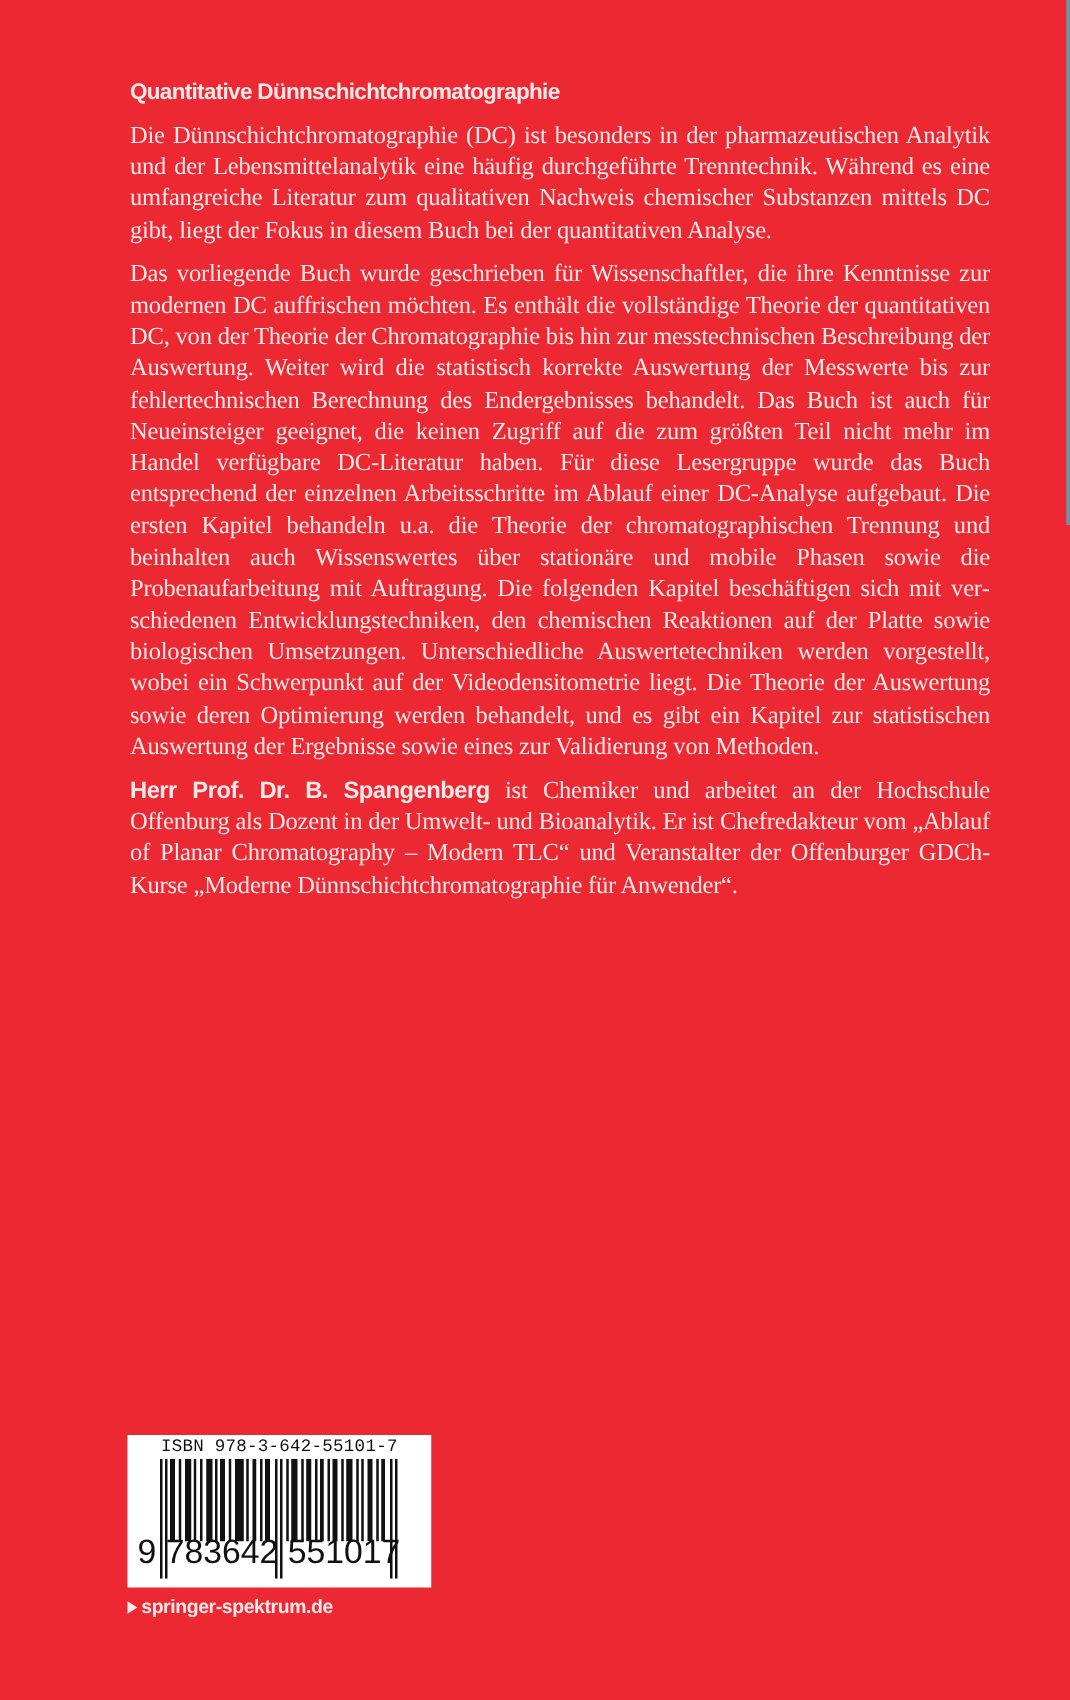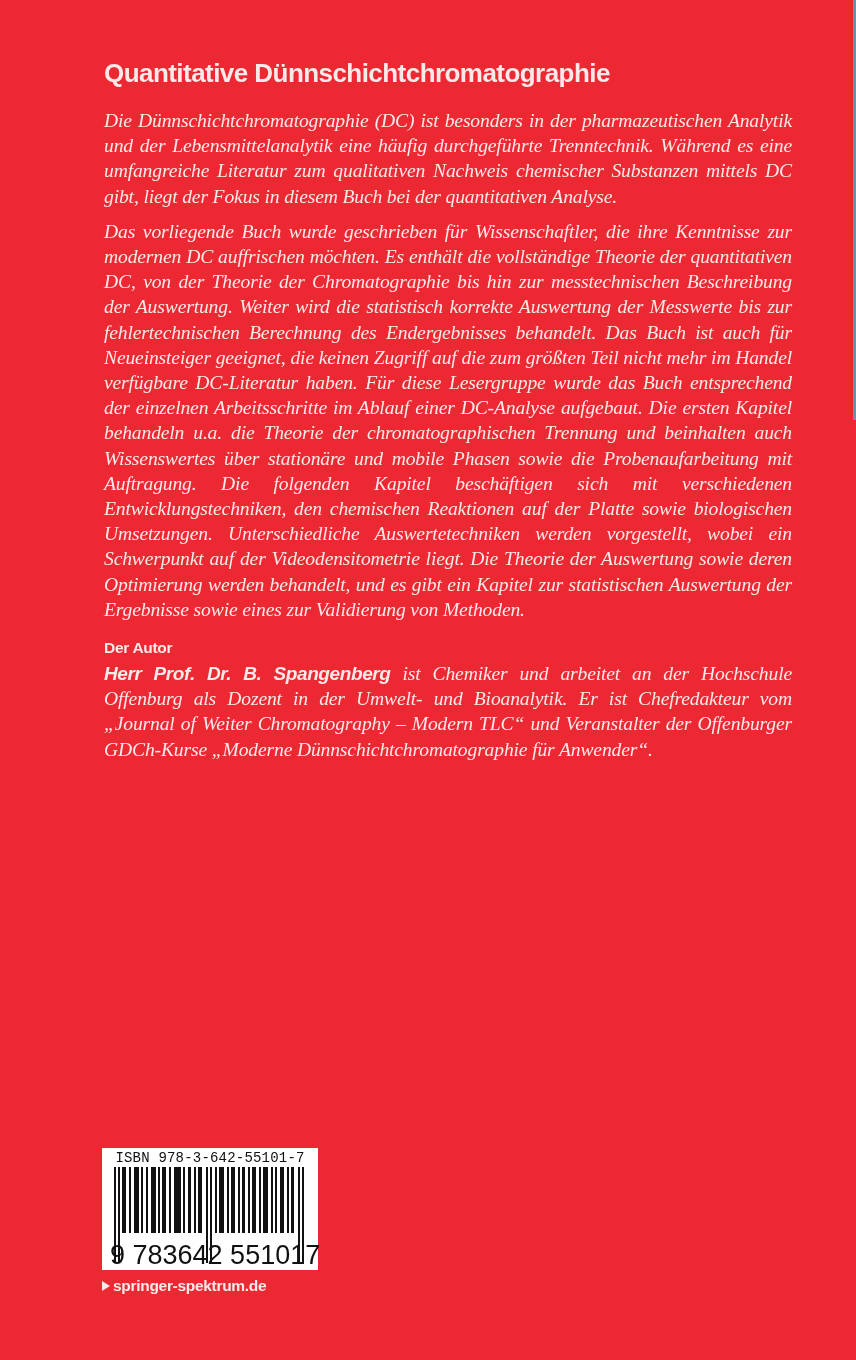--- a/index.html
+++ b/index.html
@@ -17,53 +17,52 @@
       background: #6f8fa6;
     }
     .content {
       position: absolute;
       left: 104px; top: 58px;
       width: 700px;
     }
     .title {
       font-family: "Liberation Sans", "DejaVu Sans", sans-serif;
       font-weight: bold;
-      font-size: 26px;
+      font-size: 18px;
       letter-spacing: -0.55px;
-      margin: 0 0 20px 0;
+      margin: 0 0 8px 0;
       line-height: 30px;
     }
     .para {
       font-size: 19.6px;
       line-height: 25.2px;
       margin: 0 12px 10px 0;
       letter-spacing: -0.15px;
       text-align: justify;
       text-align-last: left;
       hyphens: manual;
-      font-style: italic;
     }
     .section-heading {
       font-family: "Liberation Sans", "DejaVu Sans", sans-serif;
       font-weight: bold;
       font-size: 15.5px;
       letter-spacing: -0.3px;
       margin: 15px 0 2px 0;
       line-height: 22px;
     }
     .author-name {
       font-family: "Liberation Sans", "DejaVu Sans", sans-serif;
       font-weight: bold;
       font-size: 19px;
       letter-spacing: -0.4px;
     }
     .barcode-box {
       position: absolute;
       left: 102px; top: 1148px;
-      width: 216px; height: 122px;
+      width: 243px; height: 122px;
       background: #ffffff;
       box-sizing: border-box;
       padding: 2px 6px 0 6px;
       color: #111;
     }
     .isbn-text {
       font-family: "Liberation Mono", "DejaVu Sans Mono", monospace;
       font-size: 14px;
       letter-spacing: 0.2px;
       line-height: 16px;
@@ -72,21 +71,21 @@
     }
     .bars {
       display: block;
       margin: 1px auto 0 auto;
     }
     .barcode-digits {
       font-family: "Liberation Sans", "DejaVu Sans", sans-serif;
       font-size: 27px;
       line-height: 26px;
       position: absolute;
-      left: 8px; bottom: 2px;
+      left: 8px; bottom: 16px;
       white-space: pre;
       background: transparent;
     }
     .website {
       position: absolute;
       left: 102px; top: 1277px;
       font-family: "Liberation Sans", "DejaVu Sans", sans-serif;
       font-weight: bold;
       font-size: 15.5px;
       letter-spacing: -0.3px;
@@ -104,22 +103,21 @@
   </style>
 </head>
 <body>
 
 <div class="edge-strip"></div>
 
 <div class="content">
   <h1 class="title">Quantitative Dünnschichtchromatographie</h1>
   <p class="para">Die Dünnschichtchromatographie (DC) ist besonders in der pharmazeutischen Analytik und der Lebensmittelanalytik eine häufig durchgeführte Trenntechnik. Während es eine umfangreiche Literatur zum qualitativen Nachweis chemischer Substanzen mittels DC gibt, liegt der Fokus in diesem Buch bei der quantitativen Analyse.</p>
   <p class="para">Das vorliegende Buch wurde geschrieben für Wissenschaftler, die ihre Kenntnisse zur modernen DC auffrischen möchten. Es enthält die vollständige Theorie der quantitativen DC, von der Theorie der Chromatographie bis hin zur messtechnischen Beschreibung der Auswertung. Weiter wird die statistisch korrekte Auswertung der Messwerte bis zur fehlertechnischen Berechnung des Endergebnisses behandelt. Das Buch ist auch für Neueinsteiger geeignet, die keinen Zugriff auf die zum größten Teil nicht mehr im Handel verfügbare DC-Literatur haben. Für diese Lesergruppe wurde das Buch entsprechend der einzelnen Arbeitsschritte im Ablauf einer DC-Analyse aufgebaut. Die ersten Kapitel behandeln u.a. die Theorie der chromatographischen Trennung und beinhalten auch Wissenswertes über stationäre und mobile Phasen sowie die Probenaufarbeitung mit Auftragung. Die folgenden Kapitel beschäftigen sich mit ver­schiedenen Entwicklungstechniken, den chemischen Reaktionen auf der Platte sowie biologischen Umsetzungen. Unterschiedliche Auswertetechniken werden vorgestellt, wobei ein Schwerpunkt auf der Videodensitometrie liegt. Die Theorie der Auswertung sowie deren Optimierung werden behandelt, und es gibt ein Kapitel zur statistischen Auswertung der Ergebnisse sowie eines zur Validierung von Methoden.</p>
-  <div class="section-heading">Der Autor</div>
-  <p class="para"><span class="author-name">Herr Prof. Dr. B. Spangenberg</span><span> ist Chemiker und arbeitet an der Hochschule Offenburg als Dozent in der Umwelt- und Bioanalytik. Er ist Chefredakteur vom „Journal of Weiter Chromatography – Modern TLC“ und Veranstalter der Offenburger GDCh-Kurse „Moderne Dünnschichtchromatographie für Anwender“.</span></p>
+  <p class="para"><span class="author-name">Herr Prof. Dr. B. Spangenberg</span><span> ist Chemiker und arbeitet an der Hochschule Offenburg als Dozent in der Umwelt- und Bioanalytik. Er ist Chefredakteur vom „Ablauf of Planar Chromatography – Modern TLC“ und Veranstalter der Offenburger GDCh-Kurse „Moderne Dünnschichtchromatographie für Anwender“.</span></p>
 </div>
 
 <div class="barcode-box">
   <div class="isbn-text">ISBN 978-3-642-55101-7</div>
   <svg class="bars" width="200" height="96" viewBox="0 0 200 96">
     <g fill="#111">
       <rect x="4" y="0" width="2" height="96"></rect>
       <rect x="8" y="0" width="2" height="96"></rect>
       <rect x="12" y="0" width="4" height="66"></rect>
       <rect x="19" y="0" width="2" height="66"></rect>

